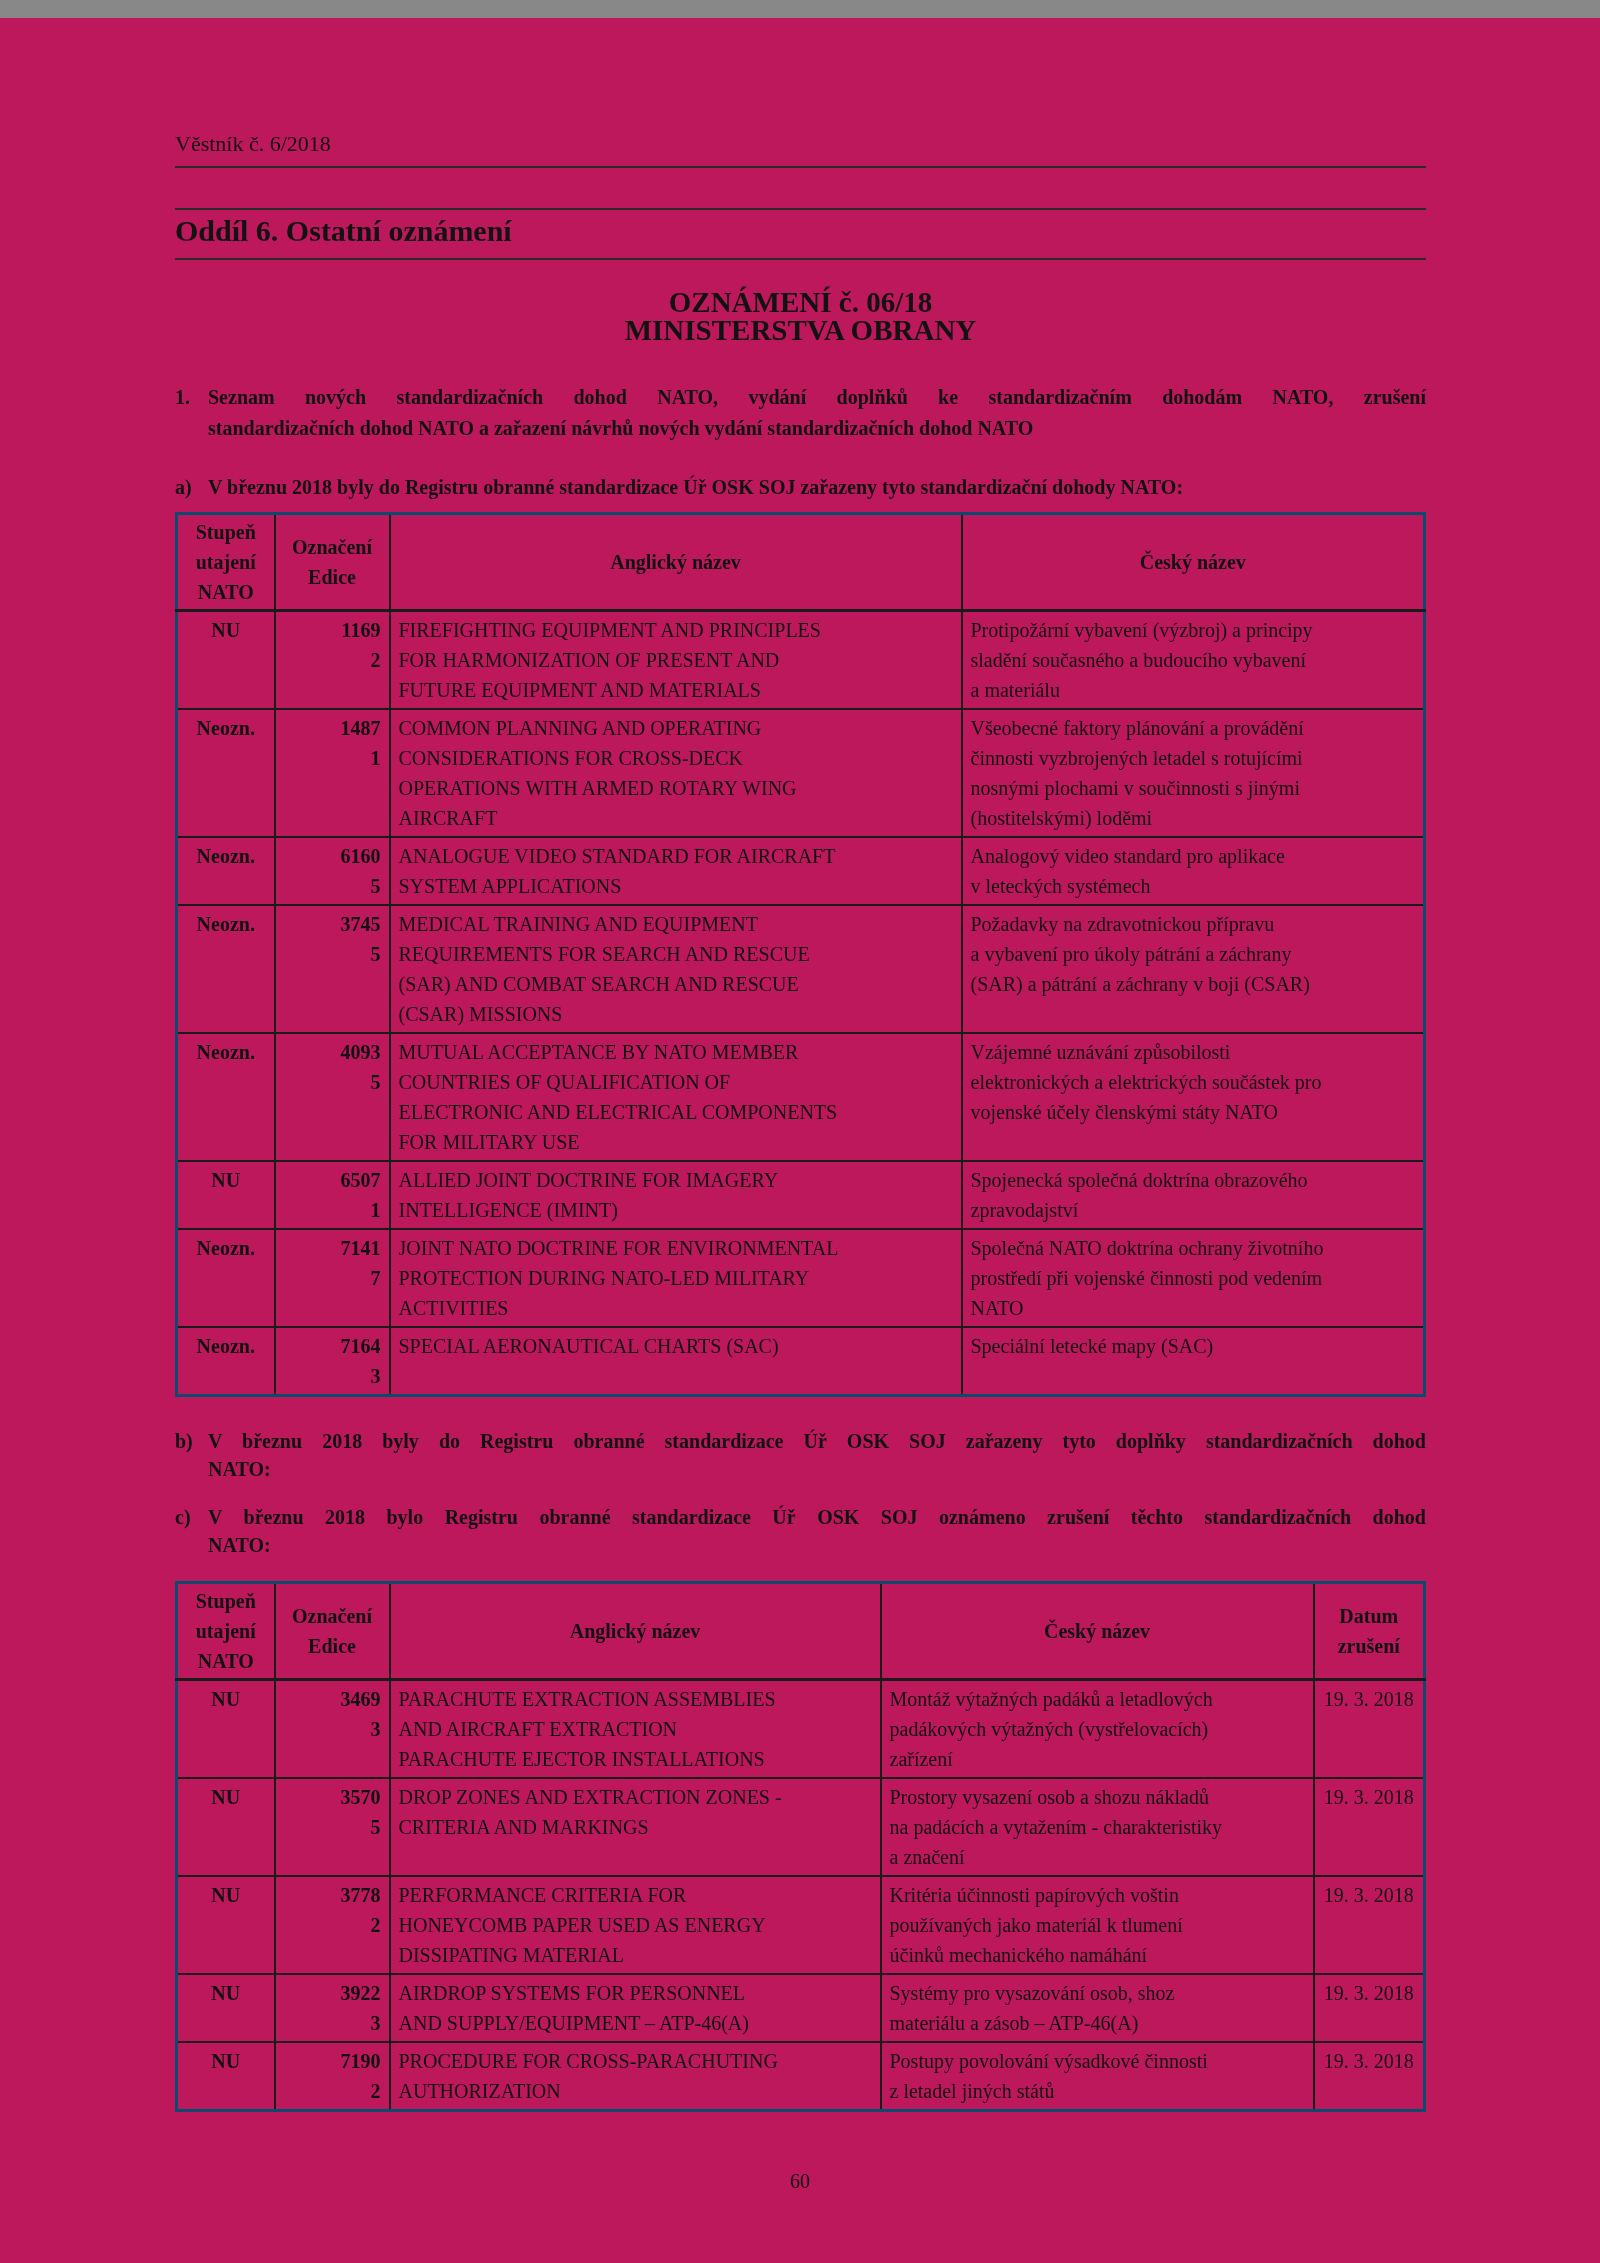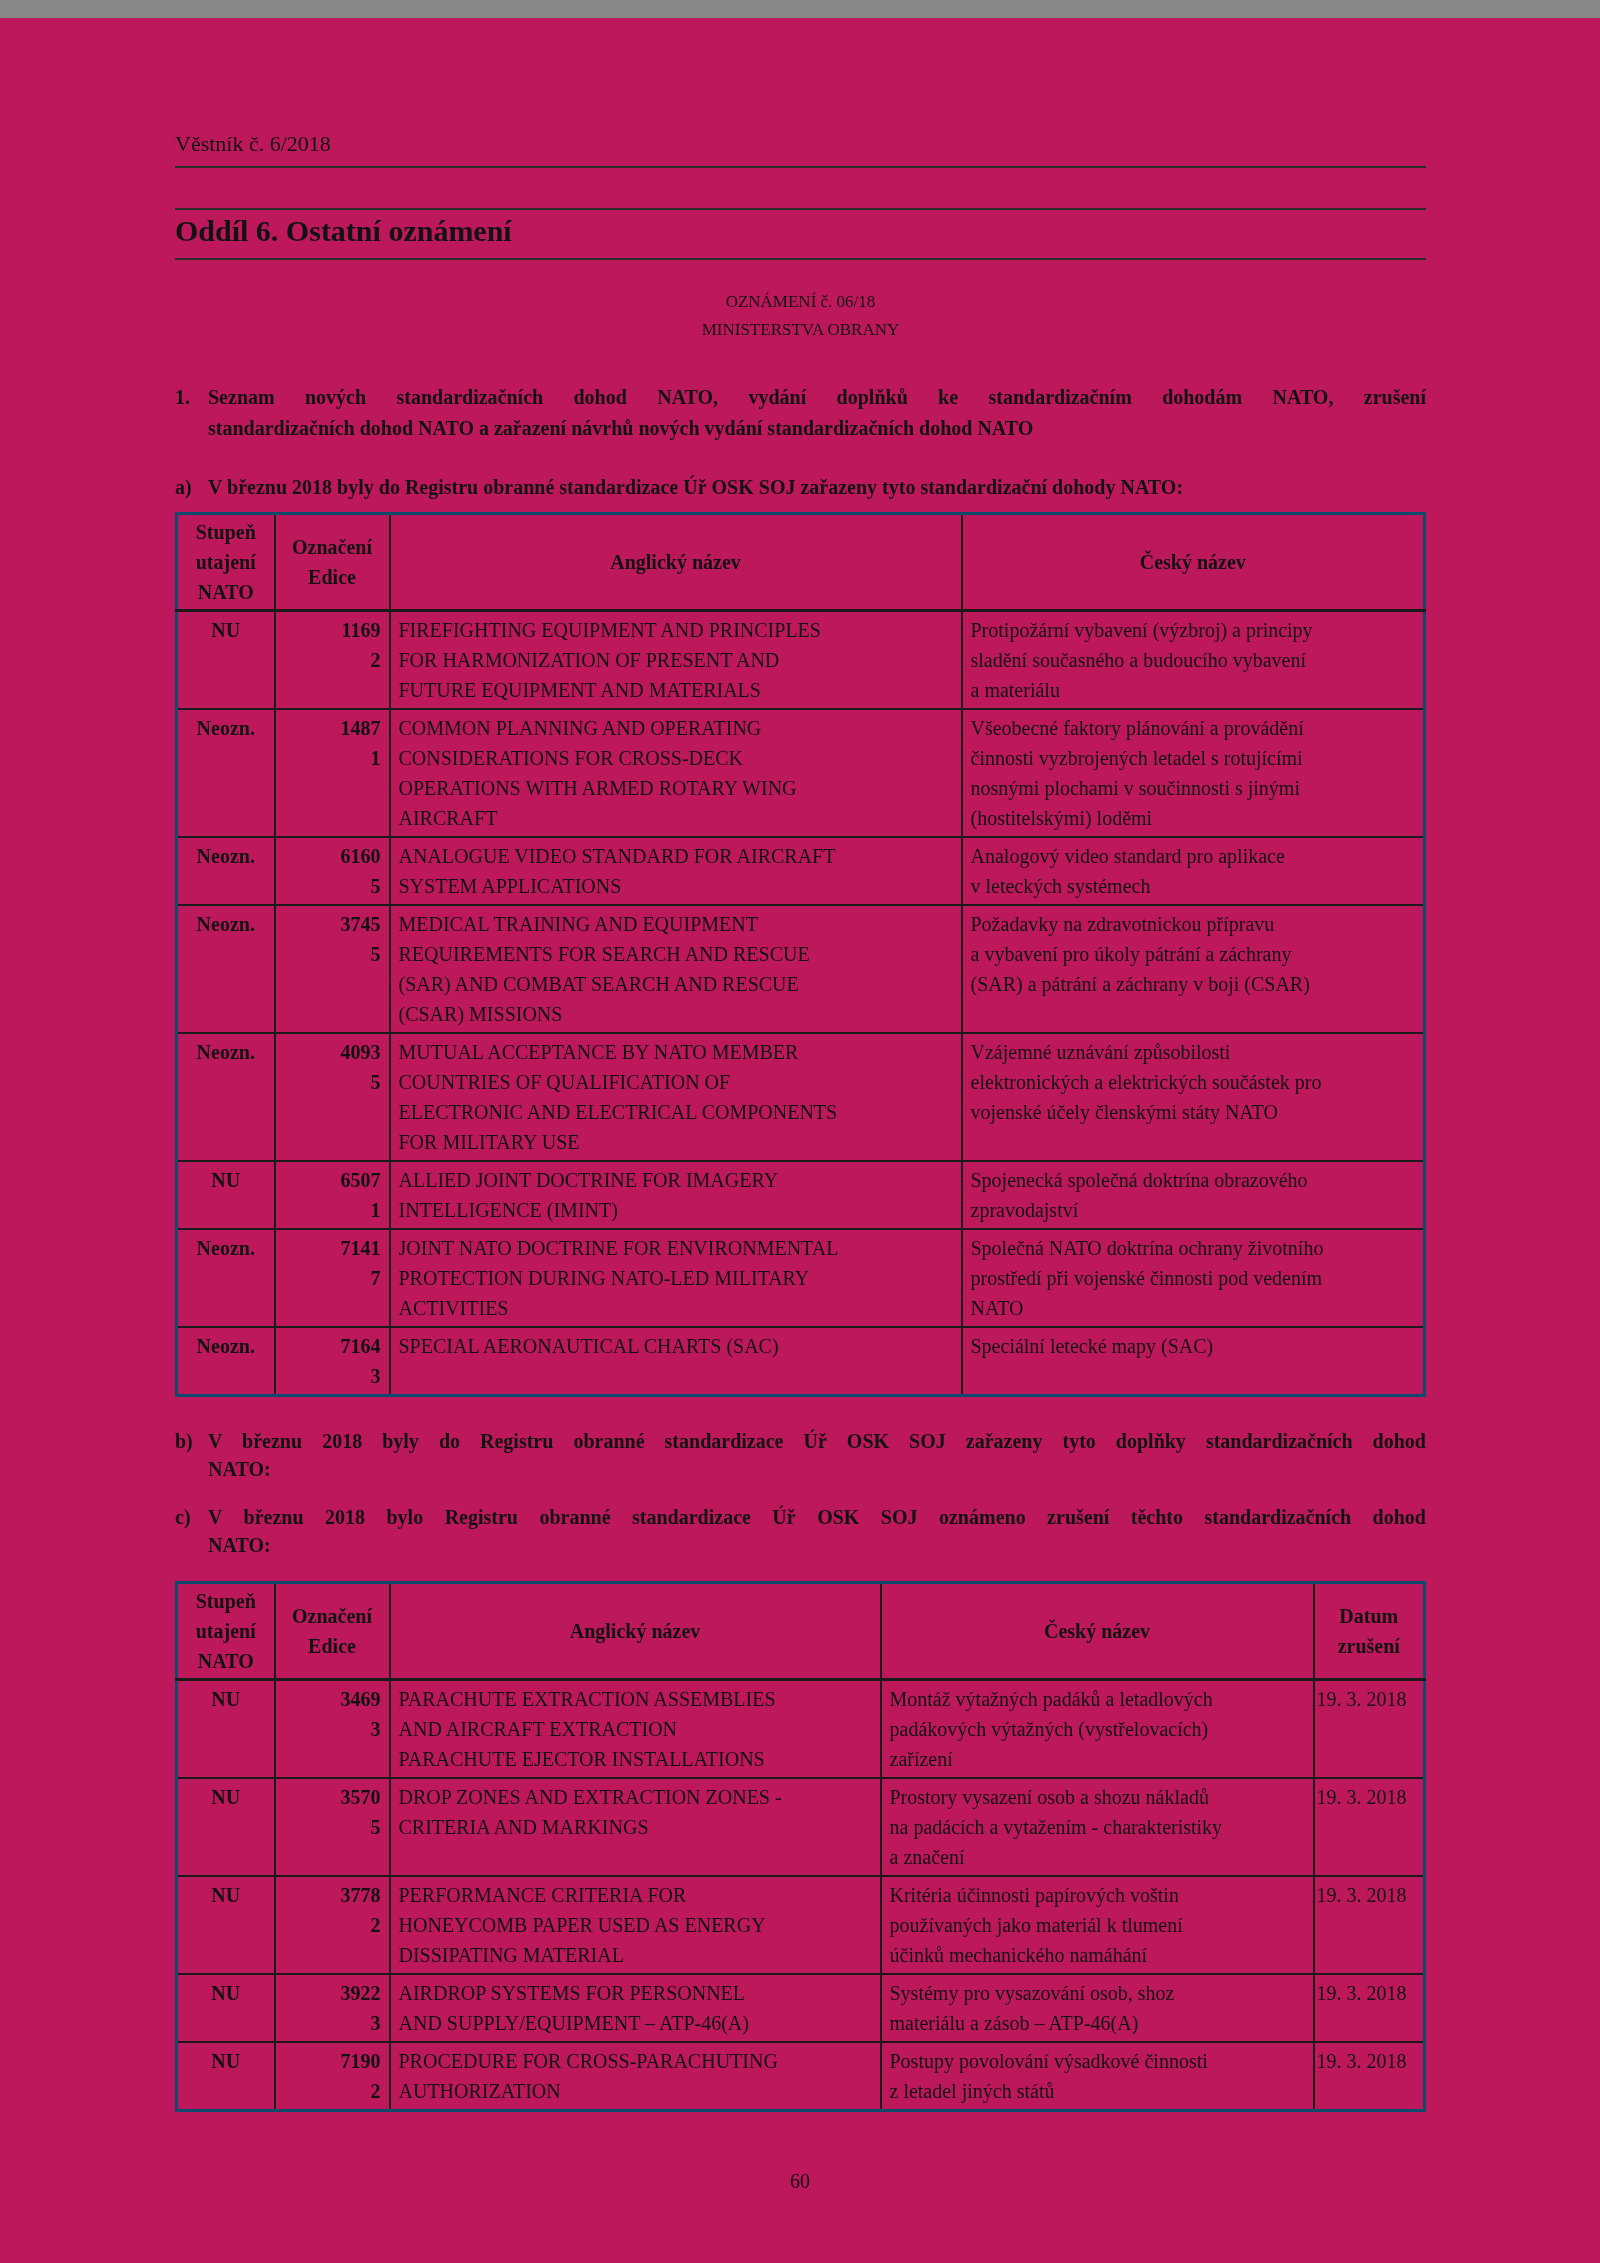--- a/index.html
+++ b/index.html
@@ -12,21 +12,21 @@
     padding:112px 174px 0 175px;
     font-family:"Liberation Serif","DejaVu Serif",serif;
     color:#121212;
   }
   .running-head{font-size:22px;line-height:28px;font-weight:normal;}
   .rule{border:none;border-top:2px solid #2a2a2a;height:0;margin:0;}
   .rule-1{margin-top:8px;}
   .rule-2{margin-top:40px;}
   .rule-3{margin-top:12px;}
   .section-title{font-size:30px;line-height:30px;font-weight:bold;margin-top:6px;}
-  .notice-head{margin-top:28px;text-align:center;font-weight:normal;font-size:17px;line-height:28px;}
+  .notice-head{margin-top:28px;text-align:center;font-weight:bold;font-size:29px;line-height:28px;}
   .hang{display:flex;align-items:flex-start;}
   .hang .prefix{flex:0 0 33px;}
   .hang .body{flex:1 1 auto;min-width:0;}
   .item1{margin-top:38px;font-weight:bold;font-size:20px;line-height:31px;}
   .stretch{
     text-align:justify;
     text-align-last:justify;
     -moz-text-align-last:justify;
   }
   .heading-a{margin-top:28px;font-weight:bold;font-size:20px;line-height:30px;}
@@ -53,21 +53,21 @@
   }
   .doc-table th{
     border-bottom:3px solid #1a1a1a;
     font-weight:bold;
     text-align:center;
     vertical-align:middle;
     padding:2px 2px;
   }
   .doc-table td.c-class{font-weight:bold;text-align:center;}
   .doc-table td.c-num{font-weight:bold;text-align:right;}
-  .doc-table td.c-date{text-align:left;padding:3px 2px;}
+  .doc-table td.c-date{text-align:center;padding:3px 2px;}
   .page-number{
     position:absolute;
     top:2152px;left:0;width:100%;
     text-align:center;
     font-size:20px;
   }
 </style>
 </head>
 <body>
 

